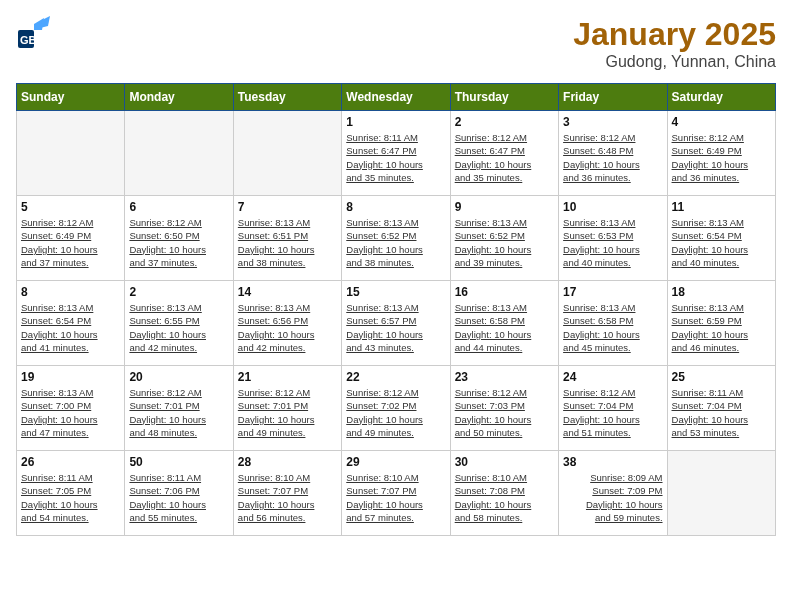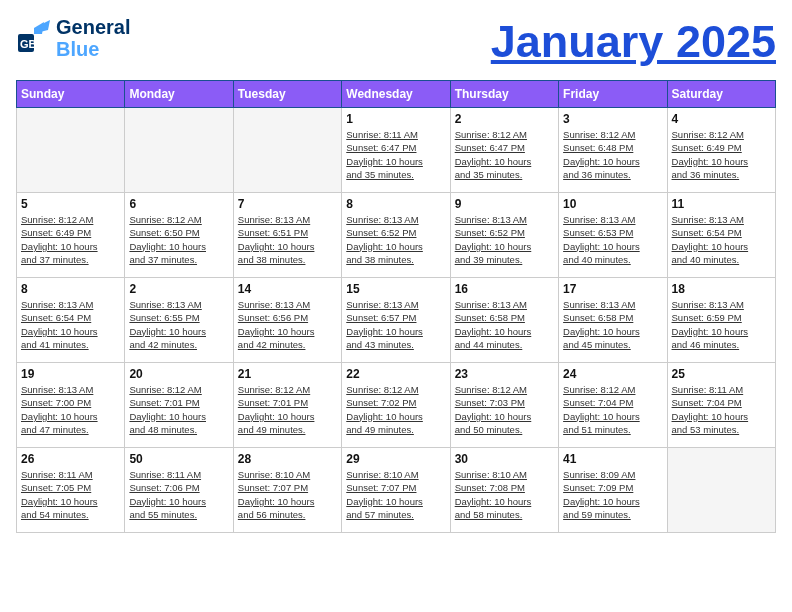--- a/index.html
+++ b/index.html
@@ -23,36 +23,35 @@
     }
     .logo-wrapper {
       display: flex;
       align-items: center;
       gap: 4px;
     }
     .title-block {
       text-align: right;
     }
     .month-title {
-      font-size: 45px;
+      font-size: 32px;
       font-weight: bold;
-      color: #1d4ed8;
-      text-decoration: underline;
+      color: #a16207;
     }
     .location {
       font-size: 16px;
       color: #444;
     }
     .calendar {
       width: 100%;
       border-collapse: collapse;
       table-layout: fixed;
     }
     .calendar th {
-      background: #8b5cf6;
+      background: #4d7c0f;
       color: #fff;
       font-size: 12px;
       padding: 6px 4px;
       text-align: left;
       border: 1px solid #1a5090;
     }
     .calendar td {
       border: 1px solid #ccc;
       vertical-align: top;
       padding: 4px;
@@ -88,28 +87,25 @@
 
 <div class="header">
   <div class="logo">
     <div class="logo-wrapper">
       <svg width="36" height="36" viewBox="0 0 36 36">
         <rect x="2" y="14" width="16" height="18" rx="2" fill="#003366"></rect>
         <text x="4" y="28" font-size="11" font-family="Arial" font-weight="bold" fill="white">GB</text>
         <polygon points="18,8 28,2 26,14 18,14" fill="#4da6ff"></polygon>
         <polygon points="26,4 34,0 32,10 24,12" fill="#4da6ff"></polygon>
       </svg>
-      <div>
-        <div style="font-size:20px;font-weight:bold;color:#003366;line-height:1.1;">General</div>
-        <div style="font-size:20px;font-weight:bold;color:#4da6ff;line-height:1.1;">Blue</div>
-      </div>
     </div>
   </div>
   <div class="title-block">
     <div class="month-title">January 2025</div>
+    <div class="location">Gudong, Yunnan, China</div>
   </div>
 </div>
 
 <table class="calendar">
   <thead>
     <tr>
     <th>Sunday</th>
         <th>Monday</th>
         <th>Tuesday</th>
         <th>Wednesday</th>
@@ -335,22 +331,22 @@
 and 57 minutes.</div>
         </td>
         <td>
           <div class="day-num">30</div>
           <div class="day-info" style="white-space: pre-line;">Sunrise: 8:10 AM
 Sunset: 7:08 PM
 Daylight: 10 hours
 and 58 minutes.</div>
         </td>
         <td>
-          <div class="day-num">41</div>
-          <div class="day-info" style="white-space: pre-line;">Sunrise: 8:09 AM
+          <div class="day-num">38</div>
+          <div class="day-info" style="white-space: pre-line; text-align: right;">Sunrise: 8:09 AM
 Sunset: 7:09 PM
 Daylight: 10 hours
 and 59 minutes.</div>
         </td>
         <td class="empty"></td>
       </tr>
     </tbody>
 </table>
 
 </body></html>

